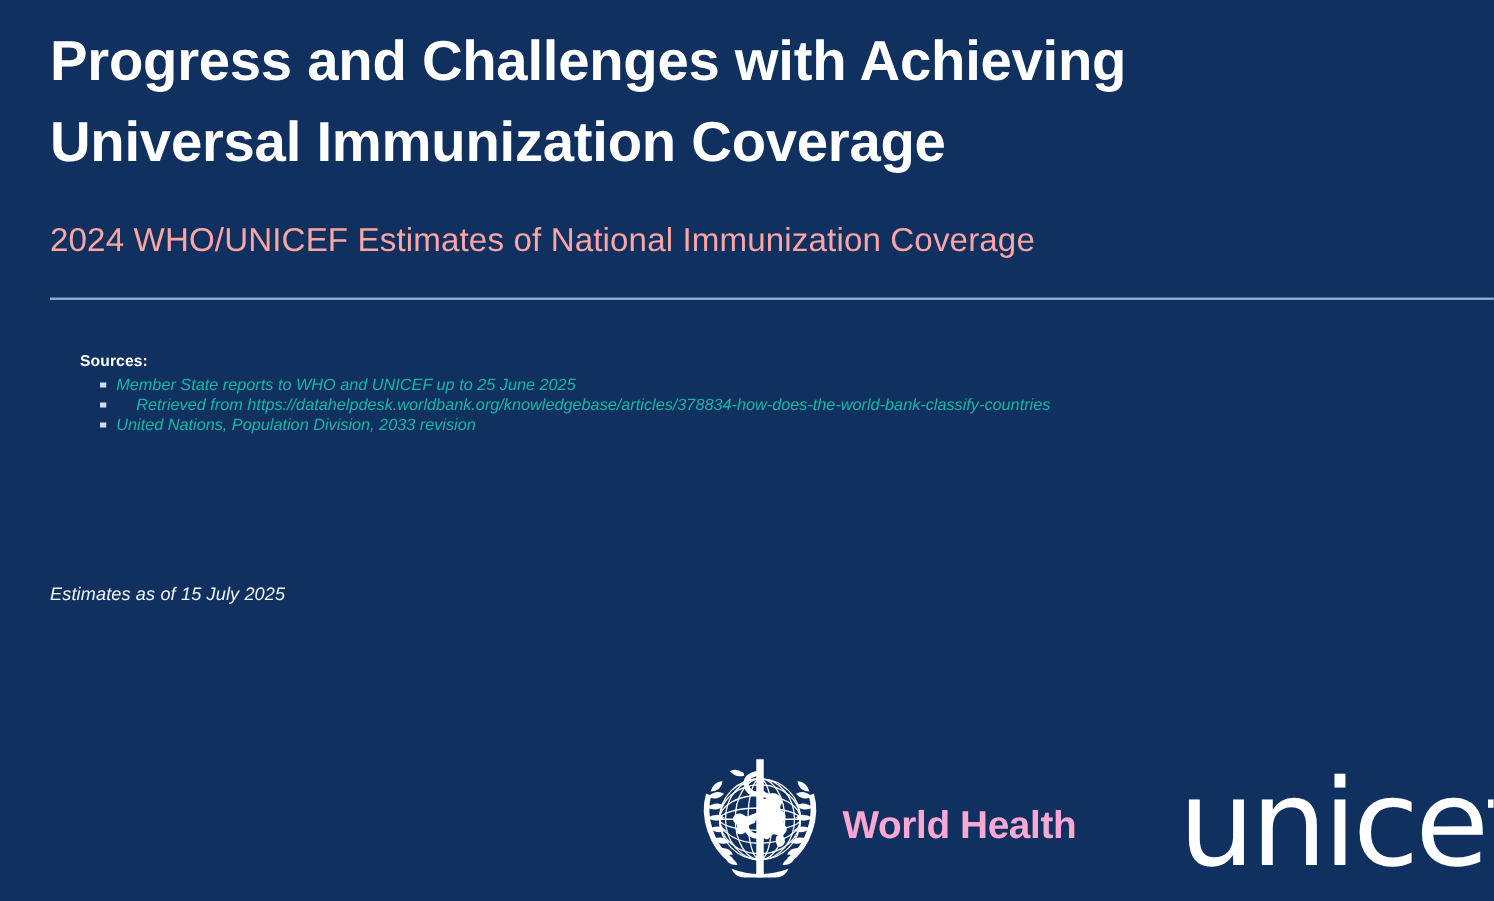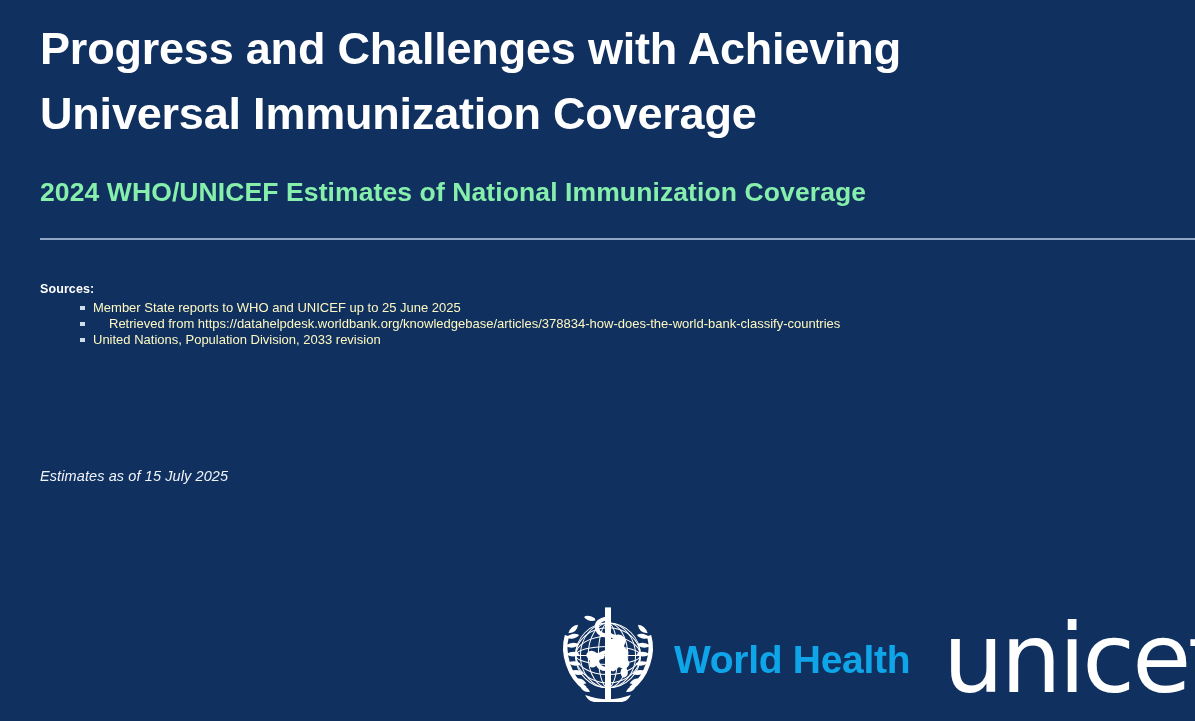--- a/index.html
+++ b/index.html
@@ -31,23 +31,23 @@
     color: #ffffff;
     font-size: 45px;
     font-weight: bold;
     line-height: 65px;
     letter-spacing: -0.2px;
   }
   .subtitle {
     position: absolute;
     left: 40px;
     top: 174px;
-    color: #86efac;
+    color: #fca5a5;
     font-size: 26.5px;
-    font-weight: 700;
+    font-weight: 400;
     line-height: 36px;
     letter-spacing: 0.1px;
   }
 
   
   .divider {
     position: absolute;
     left: 40px;
     top: 238px;
     width: 1195px;
@@ -62,33 +62,35 @@
     top: 281px;
     width: 1000px;
     color: #ffffff;
   }
   .sources-label {
     font-size: 12.5px;
     font-weight: bold;
     line-height: 17px;
     letter-spacing: 0.1px;
     color: #ffffff;
+    margin-left: 24px;
   }
   .sources-list {
     list-style: none;
     margin: 2px 0 0 0;
     padding: 0;
   }
   .sources-list li {
     position: relative;
     padding-left: 53px;
     font-size: 13px;
     line-height: 15.5px;
-    color: #fef9c3;
+    color: #14b8a6;
     margin-bottom: 0.5px;
+    font-style: italic;
   }
   .sources-list li .bullet {
     position: absolute;
     left: 40px;
     top: 5.5px;
     width: 4.5px;
     height: 4.5px;
     background: #cfdcea;
   }
   .src-line2 {
@@ -116,23 +118,23 @@
     display: flex;
     align-items: center;
   }
   .who-emblem {
     width: 120px;
     height: 118px;
     flex: 0 0 auto;
   }
   .who-wordmark {
     margin-left: 6px;
-    color: #0ea5e9;
+    color: #f9a8d4;
     font-weight: bold;
-    font-size: 39px;
+    font-size: 31px;
     line-height: 35px;
     letter-spacing: -0.3px;
     white-space: nowrap;
   }
 
   .unicef-logo {
     position: absolute;
     left: 943px;
     top: 596px;
     height: 125px;

